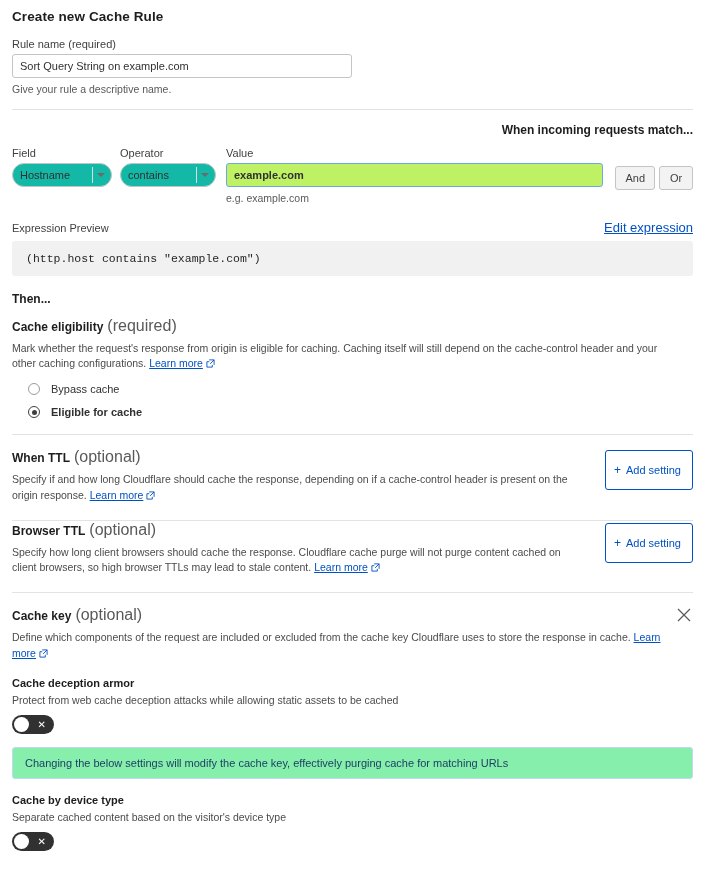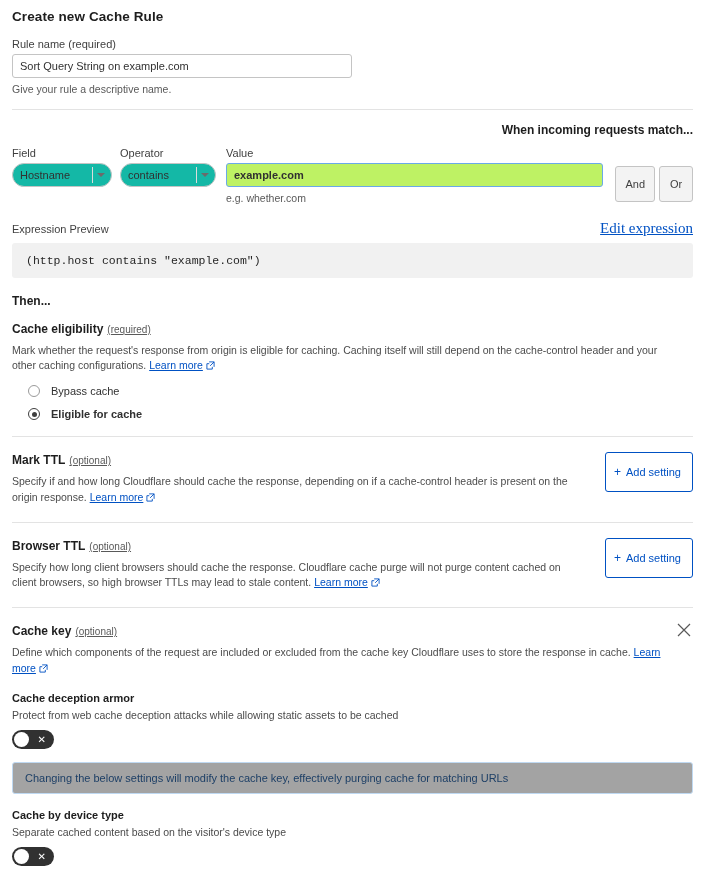--- a/index.html
+++ b/index.html
@@ -106,45 +106,44 @@
     border-radius: 3px;
     background: #bef264;
     font-size: 11px;
     color: #313131;
     padding: 8px 7px;
     font-family: "Liberation Sans", sans-serif;
     outline: none;
     font-weight: bold;
   }
   .btn-sm {
-    height: 36px;
+    height: 24px;
     min-width: 34px;
     padding: 0 9px;
     border: 1px solid #c4c4c4;
     border-radius: 3px;
     background: #f3f3f3;
     font-size: 11px;
     color: #3f3f3f;
     font-family: "Liberation Sans", sans-serif;
     cursor: pointer;
     margin-left: 4px;
   }
   .expr-row {
     display: flex;
     justify-content: space-between;
     align-items: baseline;
     margin-top: 16px;
   }
   .expr-label { font-size: 11px; color: #3f3f3f; }
   .link {
     color: #0051c3;
-    font-size: 15px;
+    font-size: 13px;
     text-decoration: underline;
     cursor: pointer;
-    font-family: Liberation Serif, serif;
   }
   .link-ext {
     color: #0051c3;
     font-size: 10.5px;
     text-decoration: underline;
     cursor: pointer;
   }
   .ext-ic {
     display: inline-block;
     margin-left: 3px;
@@ -165,25 +164,24 @@
     color: #1d1d1d;
     margin-top: 16px;
   }
   .sub-head {
     font-size: 12px;
     font-weight: bold;
     color: #1d1d1d;
     display: inline-block;
   }
   .optional {
-    font-size: 10px;
+    font-size: 16px;
     color: #595959;
     font-weight: normal;
     margin-left: 4px;
-    text-decoration: underline;
   }
   .desc {
     font-size: 10.5px;
     color: #4b4b4b;
     line-height: 1.45;
     margin-top: 6px;
     max-width: 665px;
   }
   .radio-row {
     display: flex;
@@ -255,21 +253,21 @@
   }
   .toggle .mark {
     position: absolute;
     right: 8px; top: 3px;
     font-size: 10px;
     color: #fff;
     line-height: 13px;
   }
   .notice {
     margin-top: 13px;
-    background: #a3a3a3;
+    background: #86efac;
     border: 1px solid #bfd9f2;
     border-radius: 3px;
     padding: 9px 12px;
     font-size: 11px;
     color: #1d3f66;
   }
   .mini-head {
     font-size: 11px;
     font-weight: bold;
     color: #1d1d1d;
@@ -309,21 +307,21 @@
       <div class="label" style="margin-top:0;">Operator</div>
       <div class="sel">
         <span>contains</span>
         <span class="divider"></span>
         <span class="caret"></span>
       </div>
     </div>
     <div class="col-value">
       <div class="label" style="margin-top:0;">Value</div>
       <input class="value-input" type="text" value="example.com" style="">
-      <div class="helper">e.g. whether.com</div>
+      <div class="helper">e.g. example.com</div>
     </div>
     <div style="display:flex; align-items:flex-end; padding-top:19px;">
       <button class="btn-sm">And</button>
       <button class="btn-sm">Or</button>
     </div>
   </div>
 
   <div class="expr-row">
     <span class="expr-label">Expression Preview</span>
     <span class="link">Edit expression</span>
@@ -350,36 +348,36 @@
   <div class="radio-row">
     <span class="radio checked"></span>
     <span class="radio-label bold">Eligible for cache</span>
   </div>
 
   <hr class="hr" style="margin-top:16px;">
 
   <div class="split" style="margin-top:13px;">
     <div style="flex:1; padding-right:14px;">
       <div>
-        <span class="sub-head">Mark TTL</span><span class="optional">(optional)</span>
+        <span class="sub-head">When TTL</span><span class="optional">(optional)</span>
       </div>
       <div class="desc" style="max-width:560px;"><span>Specify if and how long Cloudflare should cache the response, depending on if a cache-control header is present on the origin response.</span>
         <span class="link-ext">Learn more</span><span class="ext-ic"><svg width="9" height="9" viewBox="0 0 10 10">
               <path d="M3.5 1h5.5v5.5" fill="none" stroke="#0051c3" stroke-width="1"></path>
               <path d="M9 1L4.6 5.4" fill="none" stroke="#0051c3" stroke-width="1"></path>
               <path d="M7 6.5V9H1V3h2.6" fill="none" stroke="#0051c3" stroke-width="1"></path>
             </svg></span>
       </div>
     </div>
     <button class="btn-add"><span class="plus">+</span><span>Add setting</span></button>
   </div>
 
   <hr class="hr" style="margin-top:16px;">
 
-  <div class="split" style="margin-top:13px;gap:19px;">
+  <div class="split" style="gap:19px;">
     <div style="flex:1; padding-right:14px;">
       <div>
         <span class="sub-head">Browser TTL</span><span class="optional">(optional)</span>
       </div>
       <div class="desc" style="max-width:560px;"><span>Specify how long client browsers should cache the response. Cloudflare cache purge will not purge content cached on client browsers, so high browser TTLs may lead to stale content.</span>
         <span class="link-ext">Learn more</span><span class="ext-ic"><svg width="9" height="9" viewBox="0 0 10 10">
               <path d="M3.5 1h5.5v5.5" fill="none" stroke="#0051c3" stroke-width="1"></path>
               <path d="M9 1L4.6 5.4" fill="none" stroke="#0051c3" stroke-width="1"></path>
               <path d="M7 6.5V9H1V3h2.6" fill="none" stroke="#0051c3" stroke-width="1"></path>
             </svg></span>

